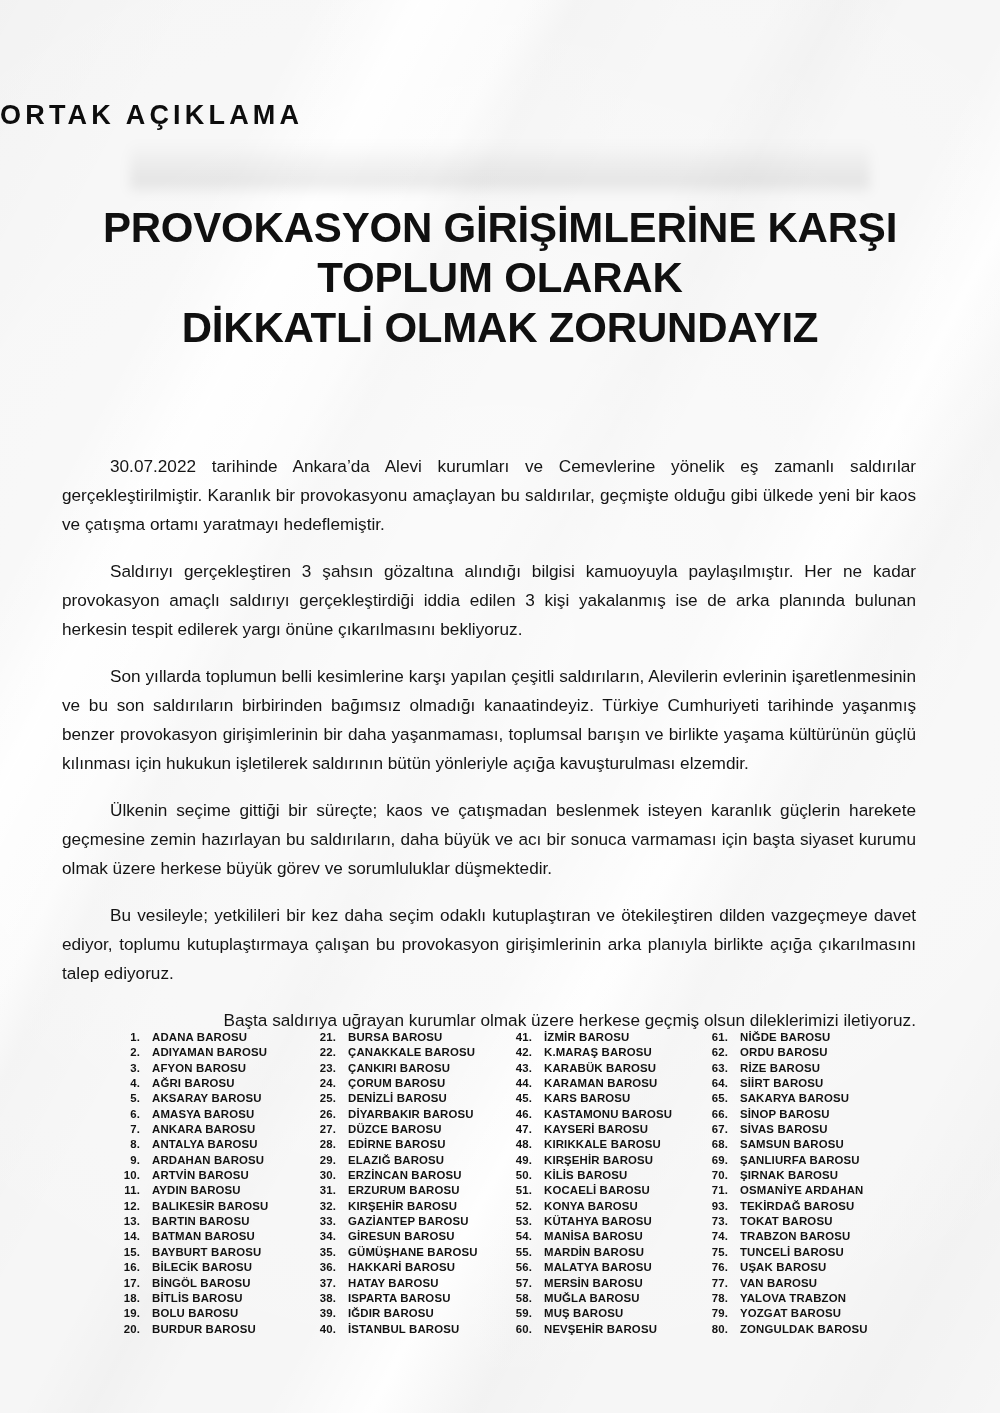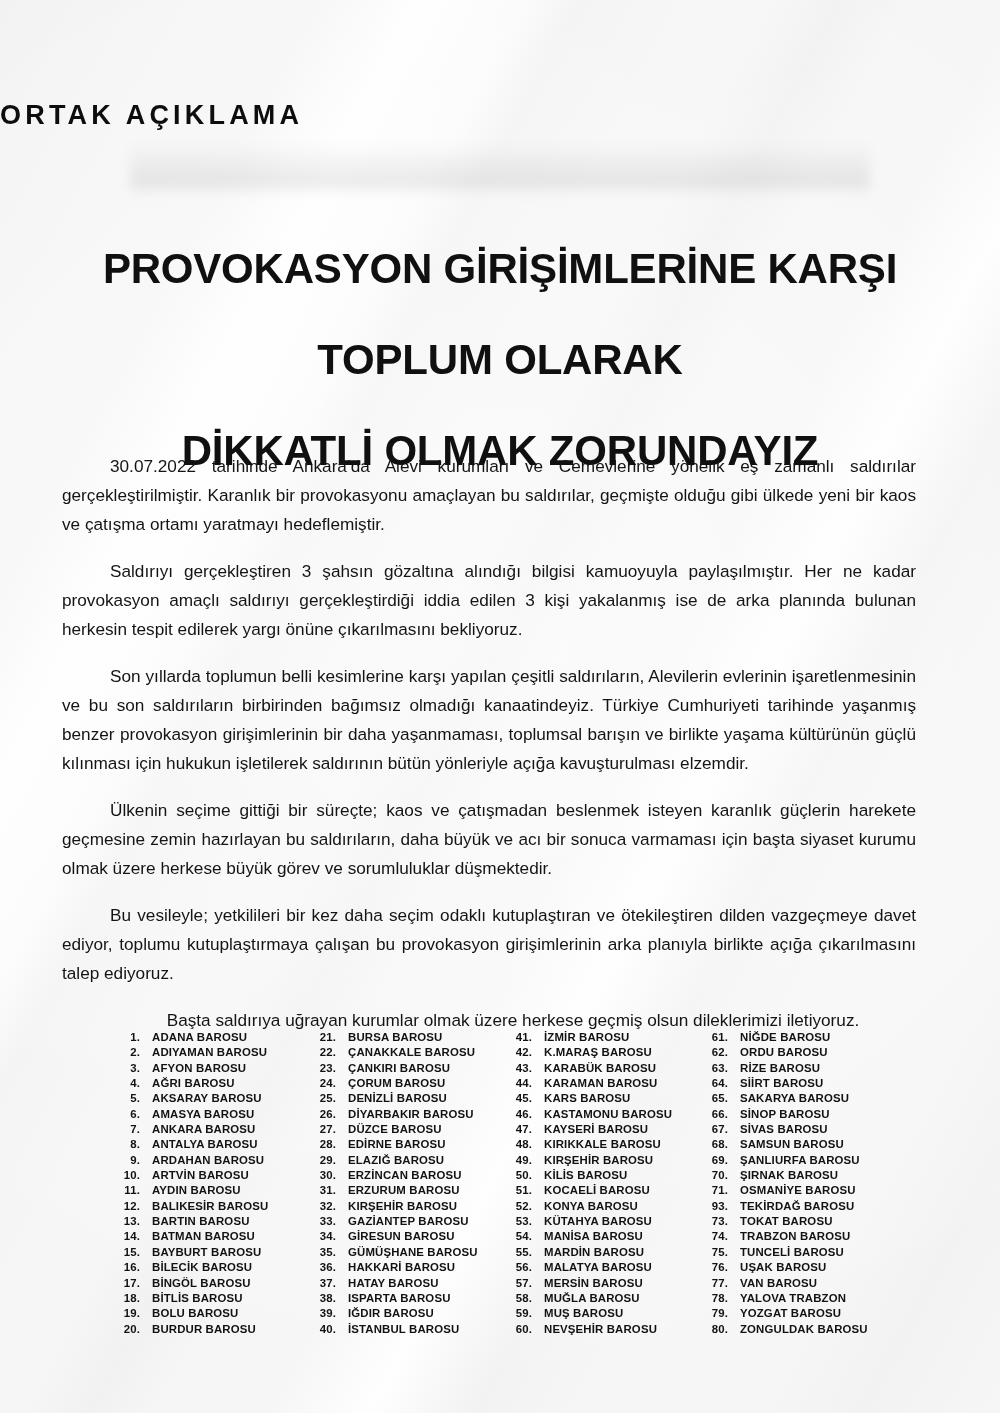--- a/index.html
+++ b/index.html
@@ -89,21 +89,21 @@
     top: 203px;
     left: 0;
     width: 1000px;
     text-align: center;
     font-size: 42px;
     line-height: 50px;
     font-weight: 800;
     letter-spacing: -0.2px;
     color: #101010;
   }
-  .headline .hl-line { display: block; white-space: nowrap; margin-top: 41px; }
+  .headline .hl-line { display: block; white-space: nowrap; }
 
   
   .subtitle-row {
     position: absolute;
     top: 396px;
     left: 118px;
     width: 770px;
     display: flex;
     align-items: center;
     gap: 18px;
@@ -130,21 +130,21 @@
   }
   .body p {
     margin: 0 0 18px 0;
     font-size: 17.2px;
     line-height: 29px;
     text-align: justify;
     text-indent: 48px;
     color: #141414;
     hyphens: none;
   }
-  .body p:last-child { margin-bottom: 0; text-align: center; }
+  .body p:last-child { margin-bottom: 0; text-align: right; }
 
   
   .bar-list {
     position: absolute;
     top: 1030px;
     left: 118px;
     width: 790px;
     display: grid;
     grid-template-columns: 196px 196px 196px 202px;
   }
@@ -488,21 +488,21 @@
         <div class="bar-item">
           <span class="bar-num">69.</span>
           <span class="bar-name">ŞANLIURFA BAROSU</span>
         </div>
         <div class="bar-item">
           <span class="bar-num">70.</span>
           <span class="bar-name">ŞIRNAK BAROSU</span>
         </div>
         <div class="bar-item">
           <span class="bar-num">71.</span>
-          <span class="bar-name">OSMANİYE BAROSU</span>
+          <span class="bar-name">OSMANİYE ARDAHAN</span>
         </div>
         <div class="bar-item">
           <span class="bar-num">93.</span>
           <span class="bar-name">TEKİRDAĞ BAROSU</span>
         </div>
         <div class="bar-item">
           <span class="bar-num">73.</span>
           <span class="bar-name">TOKAT BAROSU</span>
         </div>
         <div class="bar-item">

